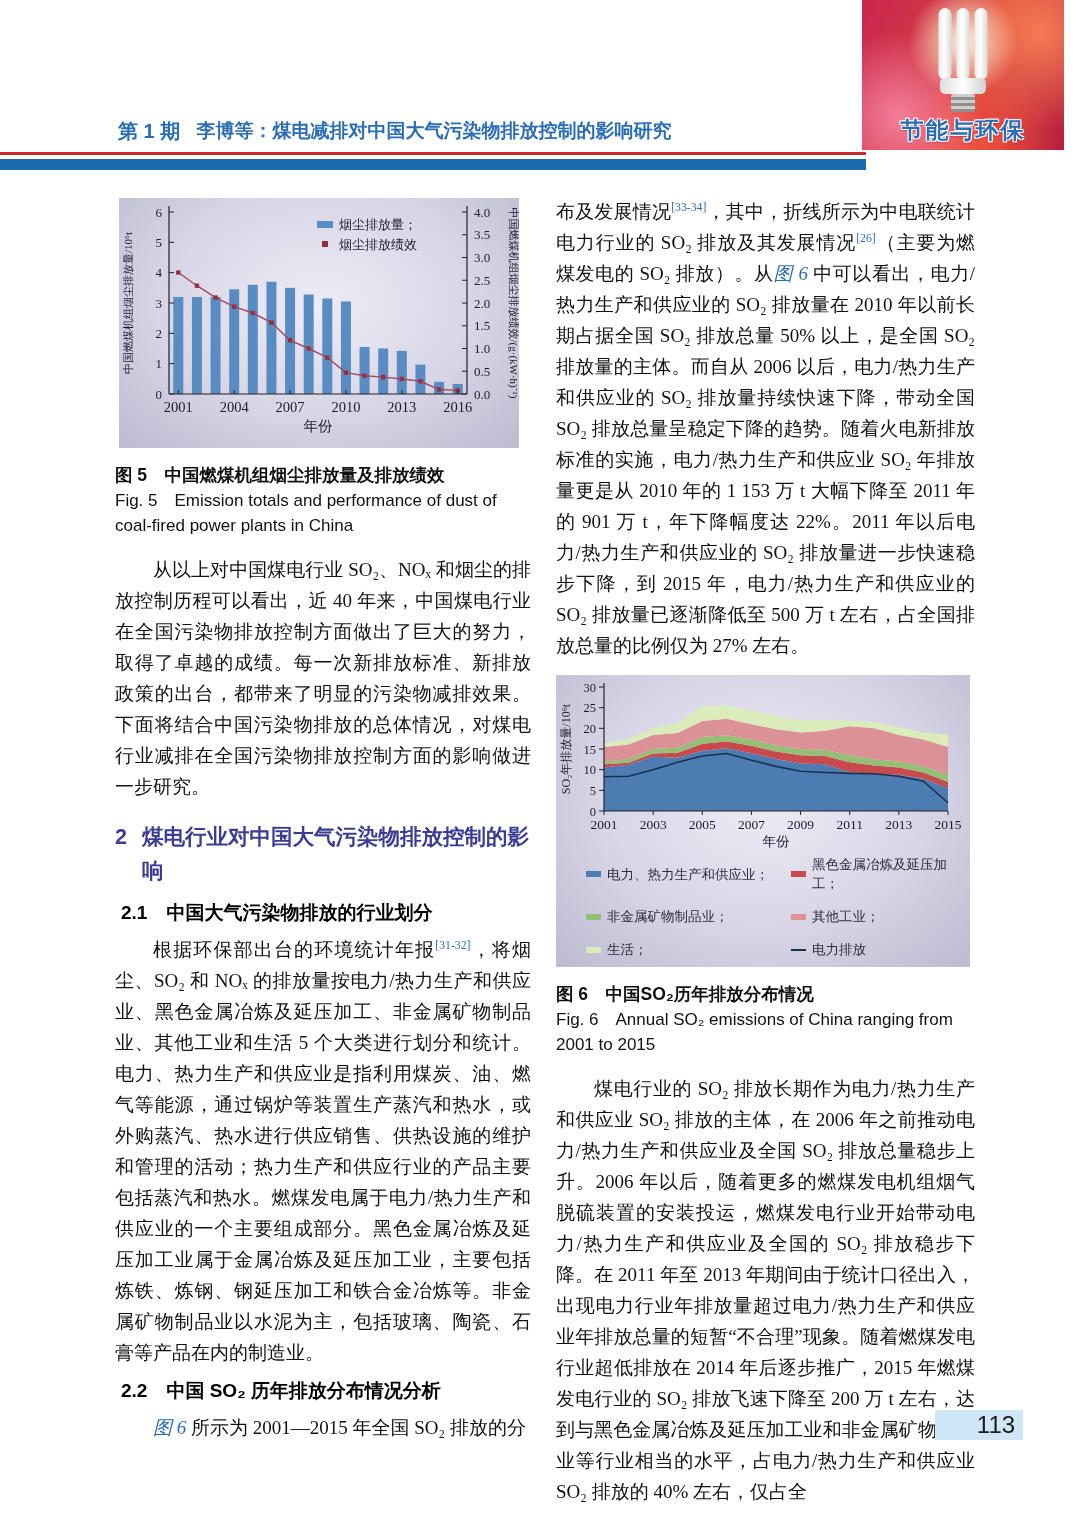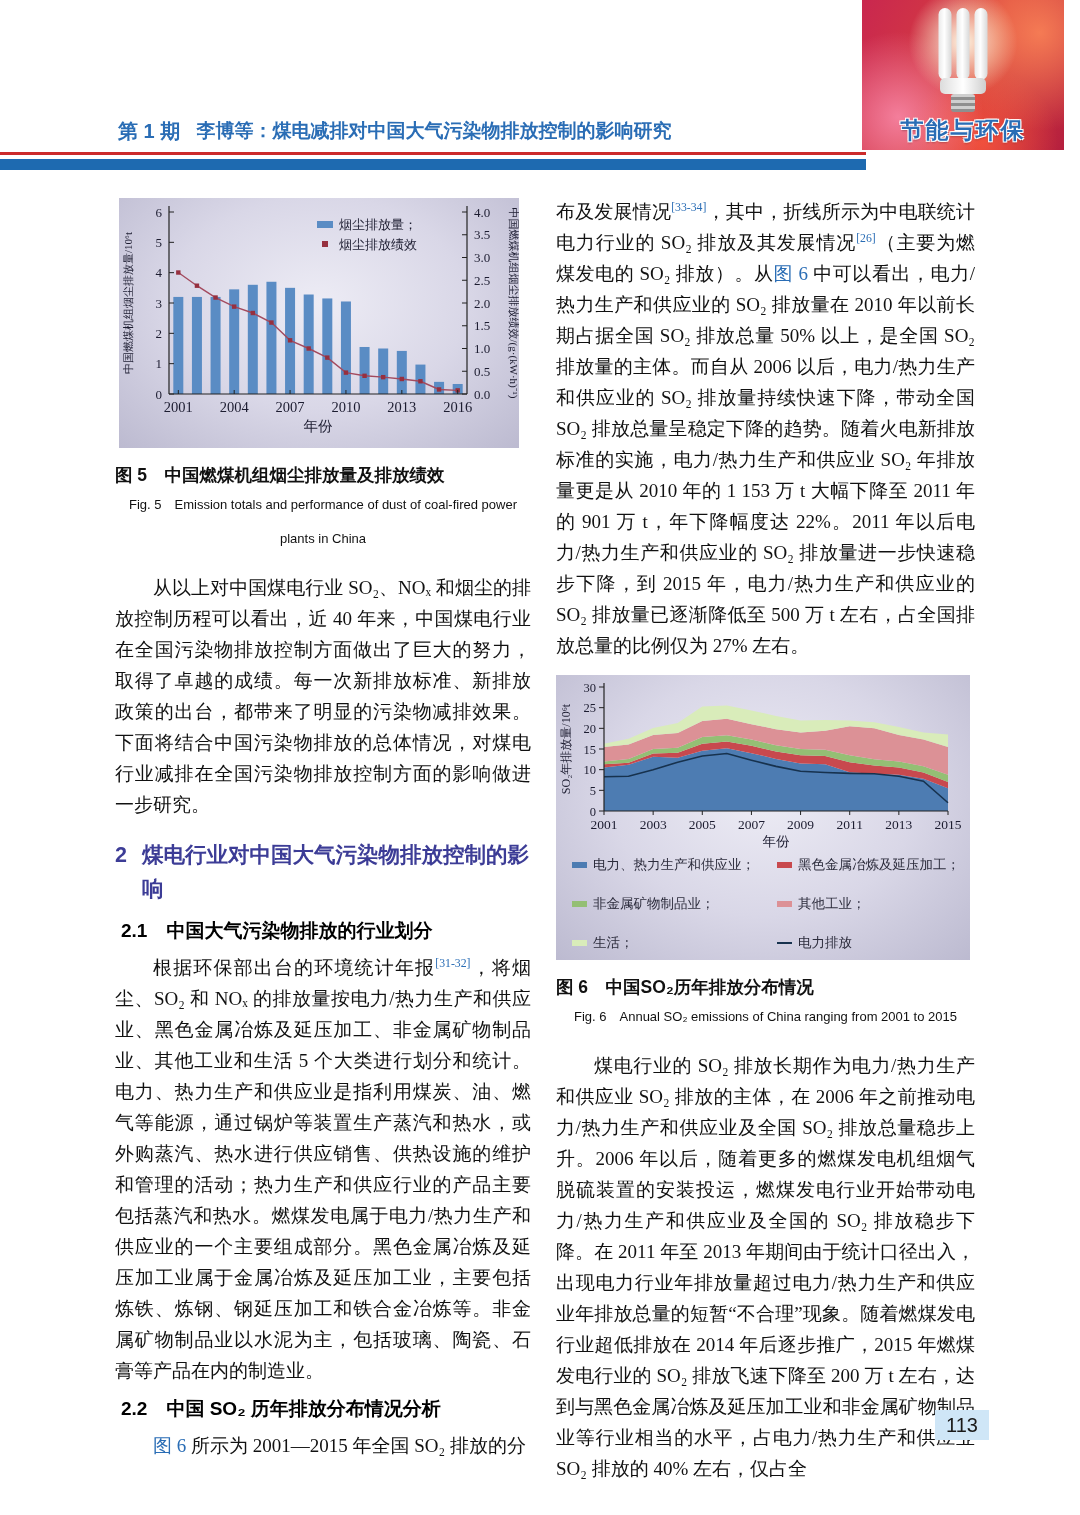--- a/index.html
+++ b/index.html
@@ -40,47 +40,47 @@
         color:var(--accent);
         text-shadow:-1px -1px 0 #fff,1px -1px 0 #fff,-1px 1px 0 #fff,1px 1px 0 #fff,0 2px 2px rgba(0,0,0,.25);}
 
   
   .col{position:absolute;width:416px;}
   .col-left{left:115px;top:198px;}
   .col-right{left:556px;top:196px;width:419px;}
 
   .para{font-size:19px;line-height:31px;text-align:justify;text-indent:2em;margin:0;}
   .para.noindent{text-indent:0;}
-  .ref{color:var(--accent);}
+  .ref{color:var(--accent);font-style:italic;}
   .sup{color:var(--accent);font-size:.62em;vertical-align:super;line-height:0;}
 
   .sec-h{display:flex;gap:15px;margin:18px 0 12px;color:var(--heading);
          font-family:"Liberation Sans",sans-serif;font-weight:bold;font-size:21.5px;line-height:34px;}
   .sub-h{font-family:"Liberation Sans",sans-serif;font-weight:bold;font-size:19px;
          margin:10px 6px 8px;color:#000;}
 
   
   .chart-panel{background:radial-gradient(ellipse at 50% 42%,#edecf5 0%,#d9d7e7 52%,#bcbad0 100%);}
   .panel-fig5{width:400px;height:250px;margin-left:4px;}
   .panel-fig6{width:414px;padding:2px 0 8px 0;margin-top:14px;}
   svg text{font-family:"Liberation Serif",serif;}
   .cap-zh{font-family:"Liberation Sans",sans-serif;font-weight:bold;font-size:17.5px;
           text-align:left;margin-top:14px;line-height:26px;}
-  .cap-en{font-family:"Liberation Sans",sans-serif;font-size:13px;text-align:center;
-          line-height:34px;margin-bottom:16px;}
-  .lg{display:grid;grid-template-columns:205px auto;row-gap:20px;
-      padding-left:16px;margin-top:2px;font-size:13.5px;color:#2c2c3c;line-height:19px;}
+  .cap-en{font-family:"Liberation Sans",sans-serif;font-size:17px;text-align:left;
+          line-height:25px;margin-bottom:16px;}
+  .lg{display:grid;grid-template-columns:205px auto;row-gap:14px;
+      padding-left:30px;margin-top:2px;font-size:13.5px;color:#2c2c3c;line-height:19px;}
   .lg-item{display:flex;align-items:center;gap:6px;}
   .sw{display:inline-block;width:15px;height:6px;flex:0 0 15px;}
   .sw.line{height:2px;}
 
   
   .page-badge{position:absolute;left:935px;top:1410px;width:54px;height:30px;
       background:var(--badge);display:flex;align-items:center;justify-content:center;
-      font-family:"Liberation Sans",sans-serif;font-size:20px;color:#1a1a1a;}
+      font-family:"Liberation Sans",sans-serif;font-size:24px;color:#1a1a1a;padding-left:34px;}
 </style>
 </head>
 <body>
 
 <div class="header-strip">
   <span class="issue">第 1 期</span>
   <span class="running-title">李博等：煤电减排对中国大气污染物排放控制的影响研究</span>
 </div>
 <div class="rule-red"></div>
 <div class="rule-blue"></div>

